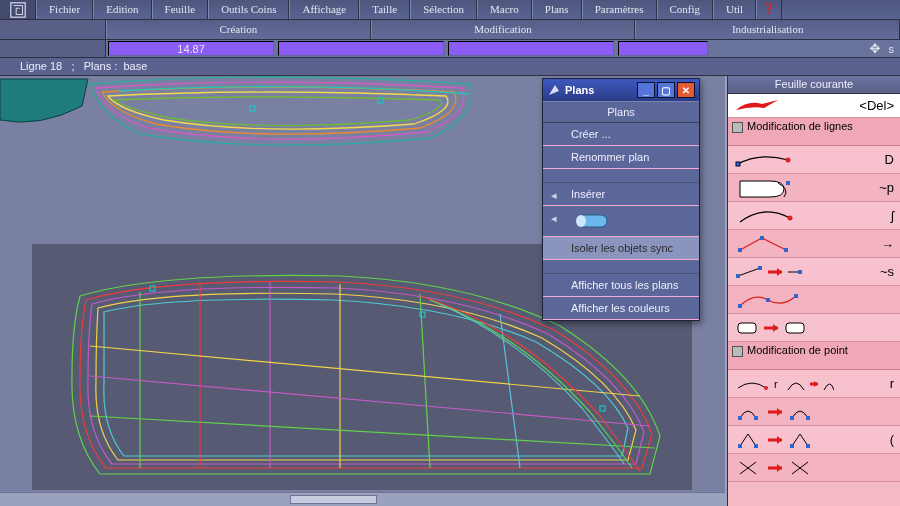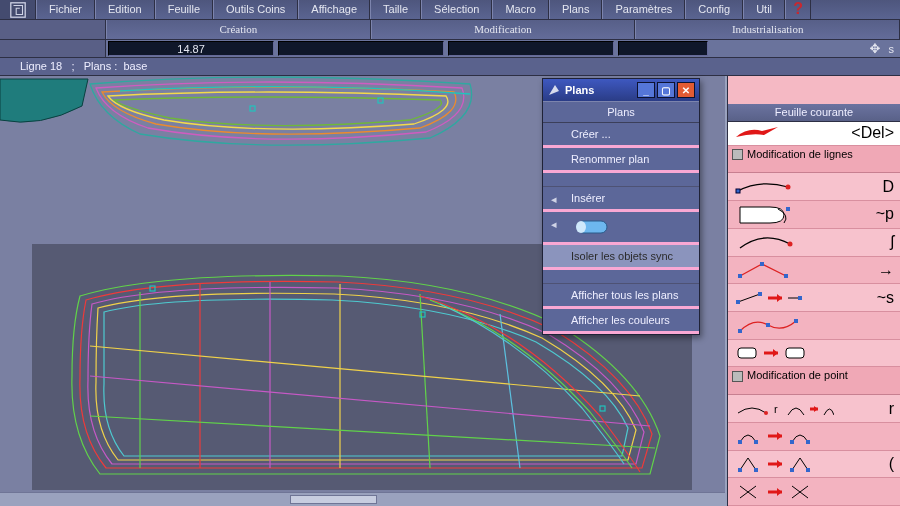--- a/index.html
+++ b/index.html
@@ -1,60 +1,60 @@
 <!DOCTYPE html>
 <html><head>
 <meta charset="utf-8">
 <style>
   * { box-sizing: border-box; margin: 0; padding: 0; font-family: Tahoma, Arial, sans-serif; font-size: 11px; }
   body { width: 900px; height: 506px; background: #6a739c; overflow: hidden; position: relative; color: #e4e6f0; }
   
   .menubar { display: flex; align-items: stretch; height: 20px; background: linear-gradient(#4e567d,#5a6491); border-bottom: 1px solid #2d2f44; }
   .logo { width: 36px; display:flex; align-items:center; justify-content:center; background:#444b6f; border-right:1px solid #2d2f44;}
   .logo svg { width:18px; height:18px; }
-  .menubar-item { padding: 3px 12px 0 12px; border-right:1px solid #2d2f44; border-left:1px solid #7c84ad; cursor:default; color:#e4e6f0; text-align:center; }
+  .menubar-item { padding: 3px 12px 0 12px; border-right:1px solid #2d2f44; border-left:1px solid #7c84ad; cursor:default; color:#e4e6f0; text-align:center;font-family:Liberation Serif, serif; }
   .menubar-help { width:26px; color:#c8282f; font-weight:bold; font-size:16px; text-align:center; line-height:18px; padding:0; }
   
   .modebar { display:flex; height:20px; border-bottom:1px solid #2d2f44;}
   .modebar-spacer { width:106px; background:#595f86; border-right:1px solid #2d2f44;}
   .modebar-cell { flex:1; text-align:center; padding-top:3px; border-right:1px solid #2d2f44; border-left:1px solid #7c84ad; background:linear-gradient(#575f88,#636c99);font-family:Liberation Serif, serif;}
   
   .valbar { display:flex; height:18px; border-bottom:1px solid #2d2f44;}
   .valbar-spacer { width:106px; background:#595f86; border-right:1px solid #2d2f44;}
   .valbar-cell { flex:1; display:flex; }
-  .valbar-input { flex:1; background:#0f172a; border:1px inset #2d2f44; margin:1px 2px; padding:1px 6px; color:#e4e6f0; text-align:center;}
+  .valbar-input { flex:1; background:#8b5cf6; border:1px inset #2d2f44; margin:1px 2px; padding:1px 6px; color:#e4e6f0; text-align:center;}
   .valbar-right { width:190px; display:flex; align-items:center; justify-content:flex-end; padding-right:6px; gap:8px;}
   .valbar-right .glyph { font-size:13px; }
   
   .statusline { height:18px; padding:2px 20px; color:#eef; border-bottom:1px solid #2d2f44; background:#5a628d;}
   
   .workspace { position:absolute; top:76px; left:0; right:0; bottom:0; display:flex; }
   .canvas-area { flex:1; position:relative; background:#7a80a2; overflow:hidden; border-right:2px solid #9aa2be; }
   .canvas-area svg { position:absolute; }
   .right-panel { width:173px; background:#f5b9c4; display:flex; flex-direction:column; border-left:1px solid #2d2f44;}
-  .rp-header { height:18px; background:linear-gradient(#6b73a0,#596188); color:#eef; text-align:center; padding-top:2px; border-bottom:1px solid #2d2f44;margin-top:28px;}
+  .rp-header { height:18px; background:linear-gradient(#6b73a0,#596188); color:#eef; text-align:center; padding-top:2px; border-bottom:1px solid #2d2f44;}
   .rp-row { height:28px; display:flex; align-items:center; justify-content:space-between; padding:0 6px; border-bottom:1px solid #d88f9f; background:#f7c2cd;}
   .rp-row.alt { background:#f3b3c0;}
   .rp-section { height:28px; background:#f0a8b6; padding:2px 4px; color:#000; border-bottom:1px solid #c77f90;}
   .rp-section .chk { display:inline-block; width:11px; height:11px; background:#bbb; border:1px solid #555; margin-right:4px; vertical-align:middle;}
-  .rp-label { color:#000; font-size:16px; }
+  .rp-label { color:#000; font-size:13px; }
   .rp-icon svg { display:block; }
   .rp-row.first { background:#fff; height:24px;}
   
   .dialog { position:absolute; left:542px; top:78px; width:158px; background:#5c6799; border:1px solid #1f2237; box-shadow:2px 3px 6px rgba(0,0,0,.4);}
   .dlg-title { height:22px; background:linear-gradient(#3e58c0,#2a3c86); display:flex; align-items:center; padding:0 4px; color:#fff; font-weight:bold;}
   .dlg-title .t-icon { width:14px; height:14px; margin-right:4px; }
   .dlg-title .spacer { flex:1; }
   .dlg-btn { width:18px; height:16px; margin-left:2px; border:1px solid #0d1230; display:flex; align-items:center; justify-content:center; font-size:10px; font-weight:bold;}
   .dlg-min { background:#5576d8; color:#fff;}
   .dlg-max { background:#5576d8; color:#fff;}
   .dlg-close { background:#e35b33; color:#fff;}
   .dlg-body { padding:0; }
   .dlg-head { text-align:center; padding:4px 0; border-top:1px solid #7c84ad; border-bottom:1px solid #3b3f5a; color:#eef;}
-  .dlg-item { padding:5px 16px 5px 28px; color:#eef; border-bottom:3px solid #f9a8d4; position:relative;}
+  .dlg-item { padding:5px 16px 5px 28px; color:#eef; border-bottom:1px solid #f9a8d4; position:relative;}
   .dlg-item.sel { background:#8b94bd; color:#2b2b2b;}
   .dlg-item .arrow { position:absolute; left:8px; top:6px; color:#cfd3e6;}
   .dlg-blank { height:14px; border-bottom:1px solid #4e5274;}
   
   .hscroll { position:absolute; left:0; right:0; bottom:0; height:14px; background:#9aa2be; border-top:1px solid #6f7596;}
   .hscroll .thumb { position:absolute; left:40%; width:12%; top:2px; bottom:2px; background:#c7cde0; border:1px solid #6f7596;}
 </style>
 </head>
 <body>
 

